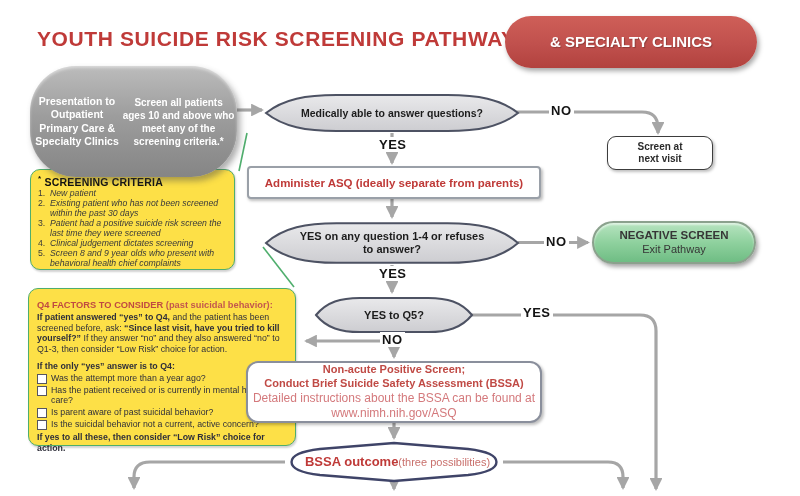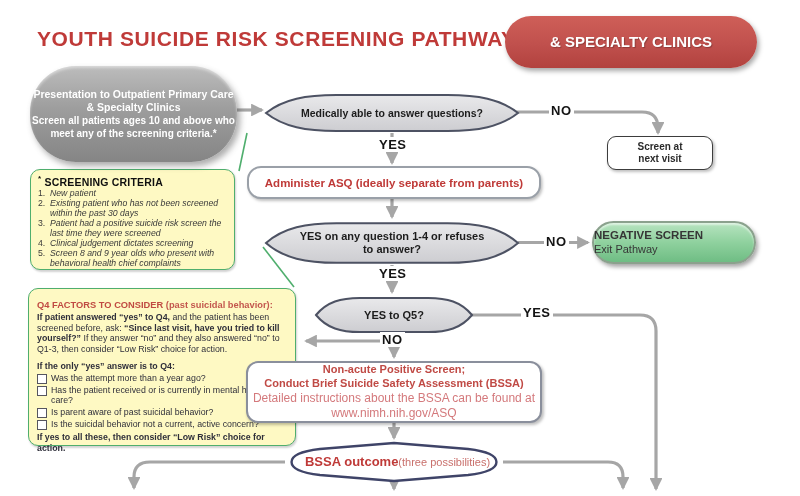--- a/index.html
+++ b/index.html
@@ -19,24 +19,24 @@
     left:505px;top:16px;width:252px;height:52px;border-radius:26px;
     background:linear-gradient(180deg,#cf5f58 0%,#c0504d 55%,#b2423e 100%);
     box-shadow:2px 3px 5px rgba(0,0,0,.35);
     display:flex;flex-direction:column;align-items:center;justify-content:center;
     color:#fff;font-weight:bold;font-size:15px;line-height:1.2;z-index:3;
     text-shadow:1px 1px 1px rgba(0,0,0,.25);text-align:center;
   }
 
   
   .stadium{
-    left:30px;top:66px;width:207px;height:96px;border-radius:46px;
+    left:30px;top:66px;width:207px;height:111px;border-radius:46px;
     background:linear-gradient(180deg,#bcbcbc 0%,#9d9d9d 45%,#858585 100%);
     box-shadow:3px 4px 6px rgba(70,70,70,.45), inset 0 2px 3px rgba(255,255,255,.45);
-    display:flex;flex-direction:column;align-items:center;justify-content:center;
+    display:flex;flex-direction:row;align-items:center;justify-content:center;
     color:#fff;text-align:center;z-index:3;padding:0 2px;
   }
   .stadium .h{font-size:10.5px;font-weight:bold;line-height:1.25;}
   .stadium .b{font-size:10px;font-weight:bold;line-height:1.3;margin-top:0;}
 
   
   .diamond{z-index:3;}
   .diamond svg.shape{position:absolute;left:0;top:0;width:100%;height:100%;overflow:visible;}
   .dtext{
     position:absolute;inset:0;display:flex;align-items:center;justify-content:center;
@@ -47,54 +47,54 @@
   .d2{left:266px;top:221px;width:252px;height:44px;}
   .d2 .dtext span{display:block;width:190px;}
   .d3{left:316px;top:296px;width:156px;height:38px;}
   .outcome{left:285px;top:442px;width:218px;height:40px;}
   .outcome .dtext{white-space:nowrap;}
   .outcome .ob{color:#bf3a38;font-size:13px;font-weight:bold;margin-left:7px;}
   .outcome .op{color:#c9706c;font-size:11px;font-weight:normal;}
 
   
   .whitebox{
-    background:#fff;border:2px solid #9aa0a8;border-radius:14px;z-index:3;
+    background:#fff;border:2px solid #9aa0a8;border-radius:4px;z-index:3;
     box-shadow:1.5px 2px 3px rgba(0,0,0,.25);
     display:flex;align-items:center;justify-content:center;text-align:center;
   }
   .asq{left:247px;top:166px;width:294px;height:33px;color:#bf3a38;
        font-size:11.5px;font-weight:bold;white-space:nowrap;}
   .nextvisit{left:607px;top:136px;width:106px;height:34px;border:1.5px solid #3c3c3c;
        border-radius:9px;font-size:10px;font-weight:bold;color:#2a2a2a;line-height:1.25;}
   .nextvisit span{display:block;width:62px;}
   .bssa{left:246px;top:361px;width:296px;height:62px;border:2.5px solid #8a8f9c;
         flex-direction:column;line-height:1.3;border-radius:12px;z-index:4;}
   .bssa .r1{color:#c04a45;font-weight:bold;font-size:11px;white-space:nowrap;}
   .bssa .r2{color:#d4797c;font-size:12px;white-space:nowrap;}
 
   
   .pill{
     left:592px;top:221px;width:164px;height:43px;border-radius:22px;
     background:linear-gradient(180deg,#b7e4c0 0%,#8fd19e 50%,#6fbd84 100%);
     border:2px solid #8ba18d;box-shadow:2px 3px 4px rgba(0,0,0,.35), inset 0 2px 2px rgba(255,255,255,.55);
-    display:flex;flex-direction:column;align-items:flex-start;justify-content:center;
+    display:flex;flex-direction:column;align-items:center;justify-content:center;
     color:#363636;z-index:3;line-height:1.2;
   }
   .pill .t{font-size:11.5px;font-weight:bold;}
   .pill .s{font-size:11px;}
 
   
   .elabel{
     position:absolute;z-index:5;background:#fff;padding:0 2px;
     font-size:13px;font-weight:bold;color:#141414;letter-spacing:.5px;
   }
 
   
   .greenbox{
-    background:#fef9c3;border:1.6px solid #4fae6d;border-radius:10px;z-index:2;
+    background:#fde047;border:1.6px solid #4fae6d;border-radius:10px;z-index:2;
     box-shadow:1px 1.5px 2px rgba(0,0,0,.18);
   }
   .criteria{left:30px;top:169px;width:205px;height:101px;padding:4px 7px;}
   .criteria .ct{font-size:10.5px;font-weight:bold;color:#101010;letter-spacing:.2px;}
   .criteria .ct sup{font-size:8px;}
   .crow{display:flex;font-size:8.7px;color:#3a3a3a;line-height:1.16;}
   .crow .n{width:12px;flex:0 0 12px;}
   .crow .t{flex:1;font-style:italic;}
 
   .q4box{left:28px;top:288px;width:268px;height:158px;padding:11px 8px;}

